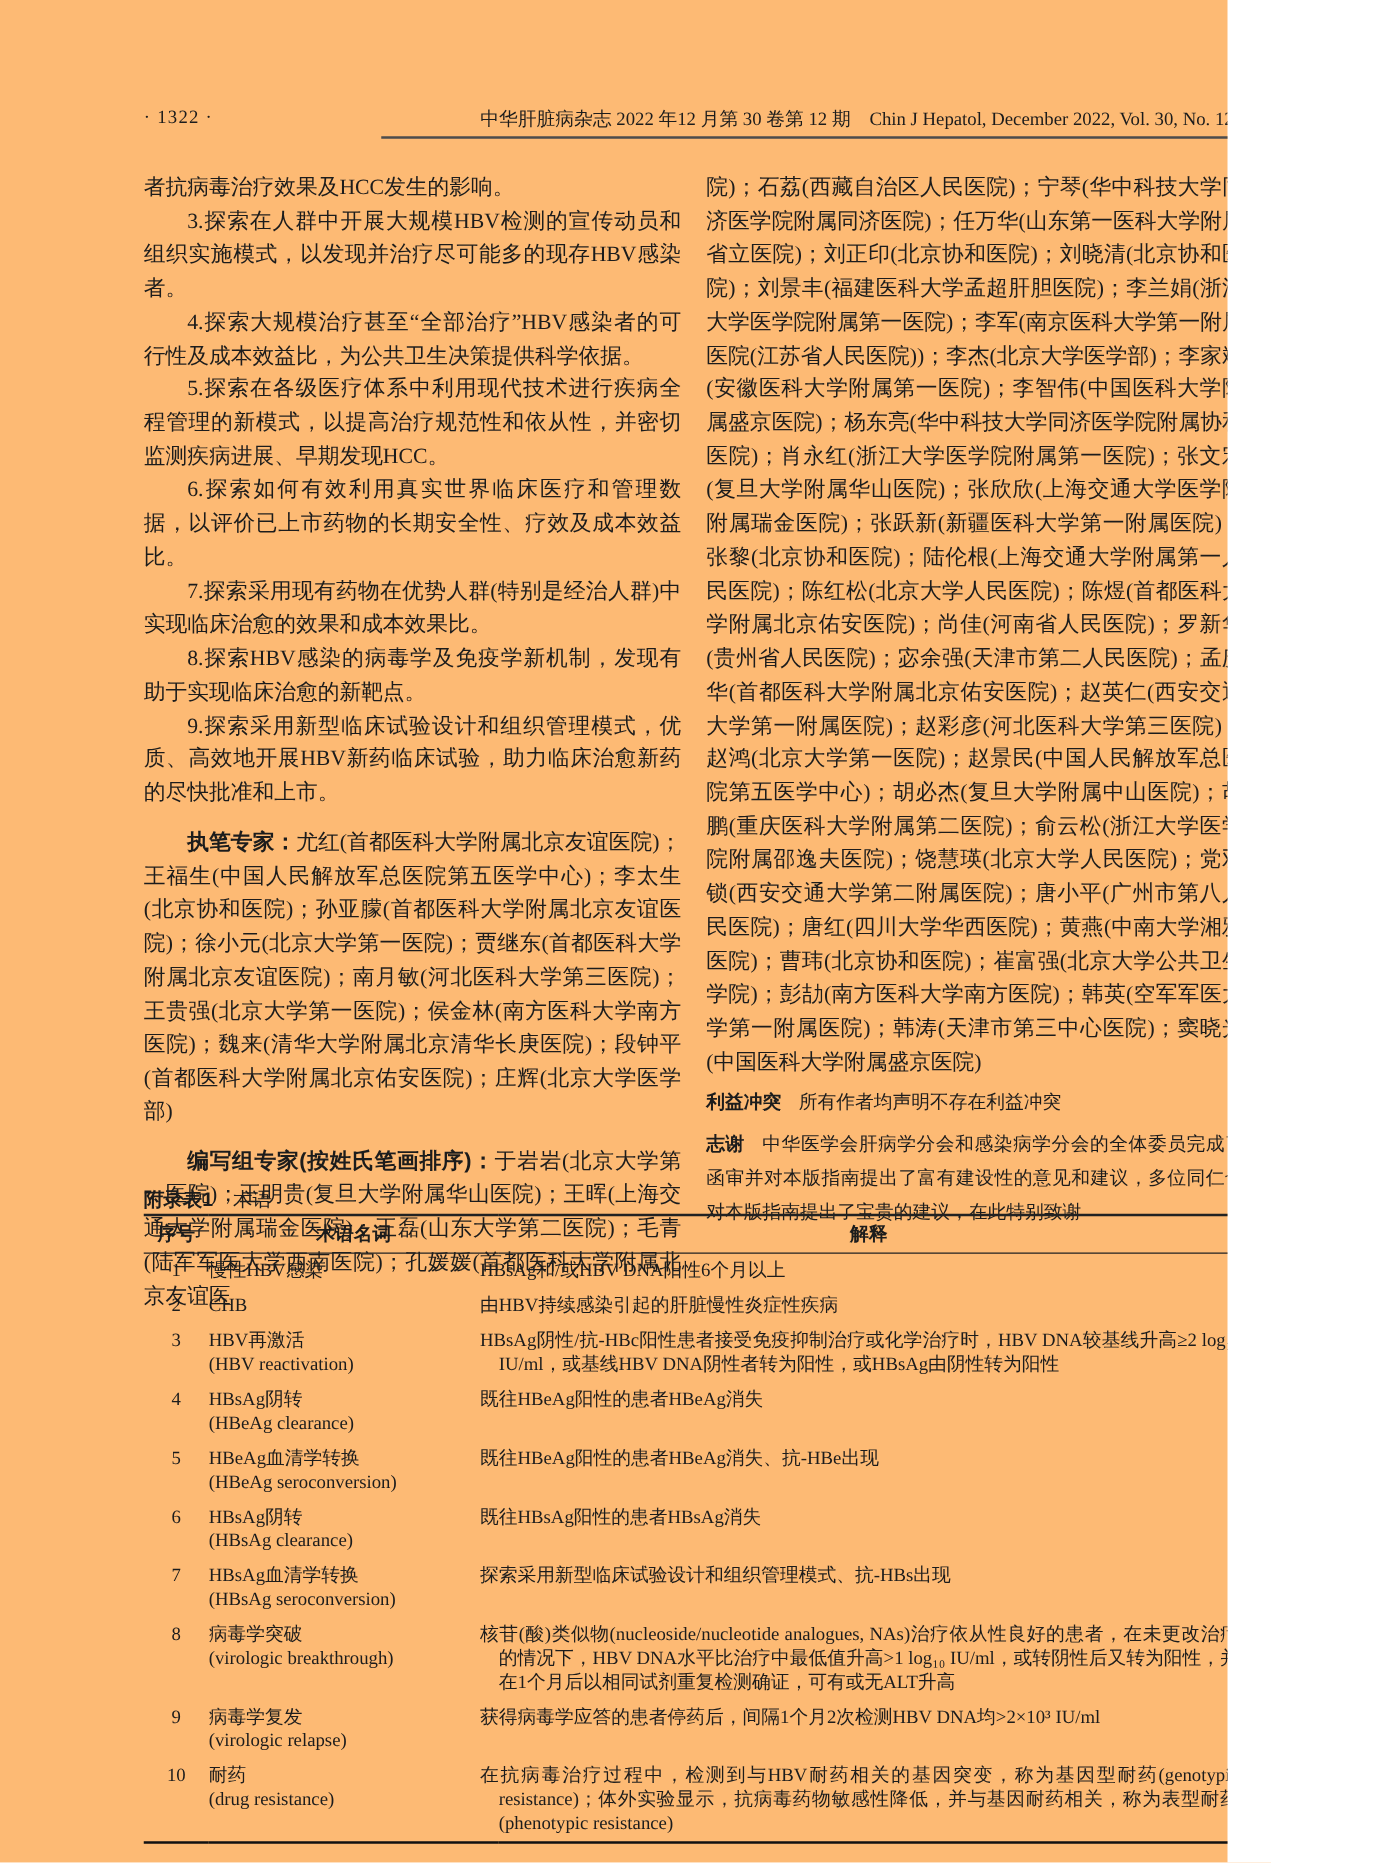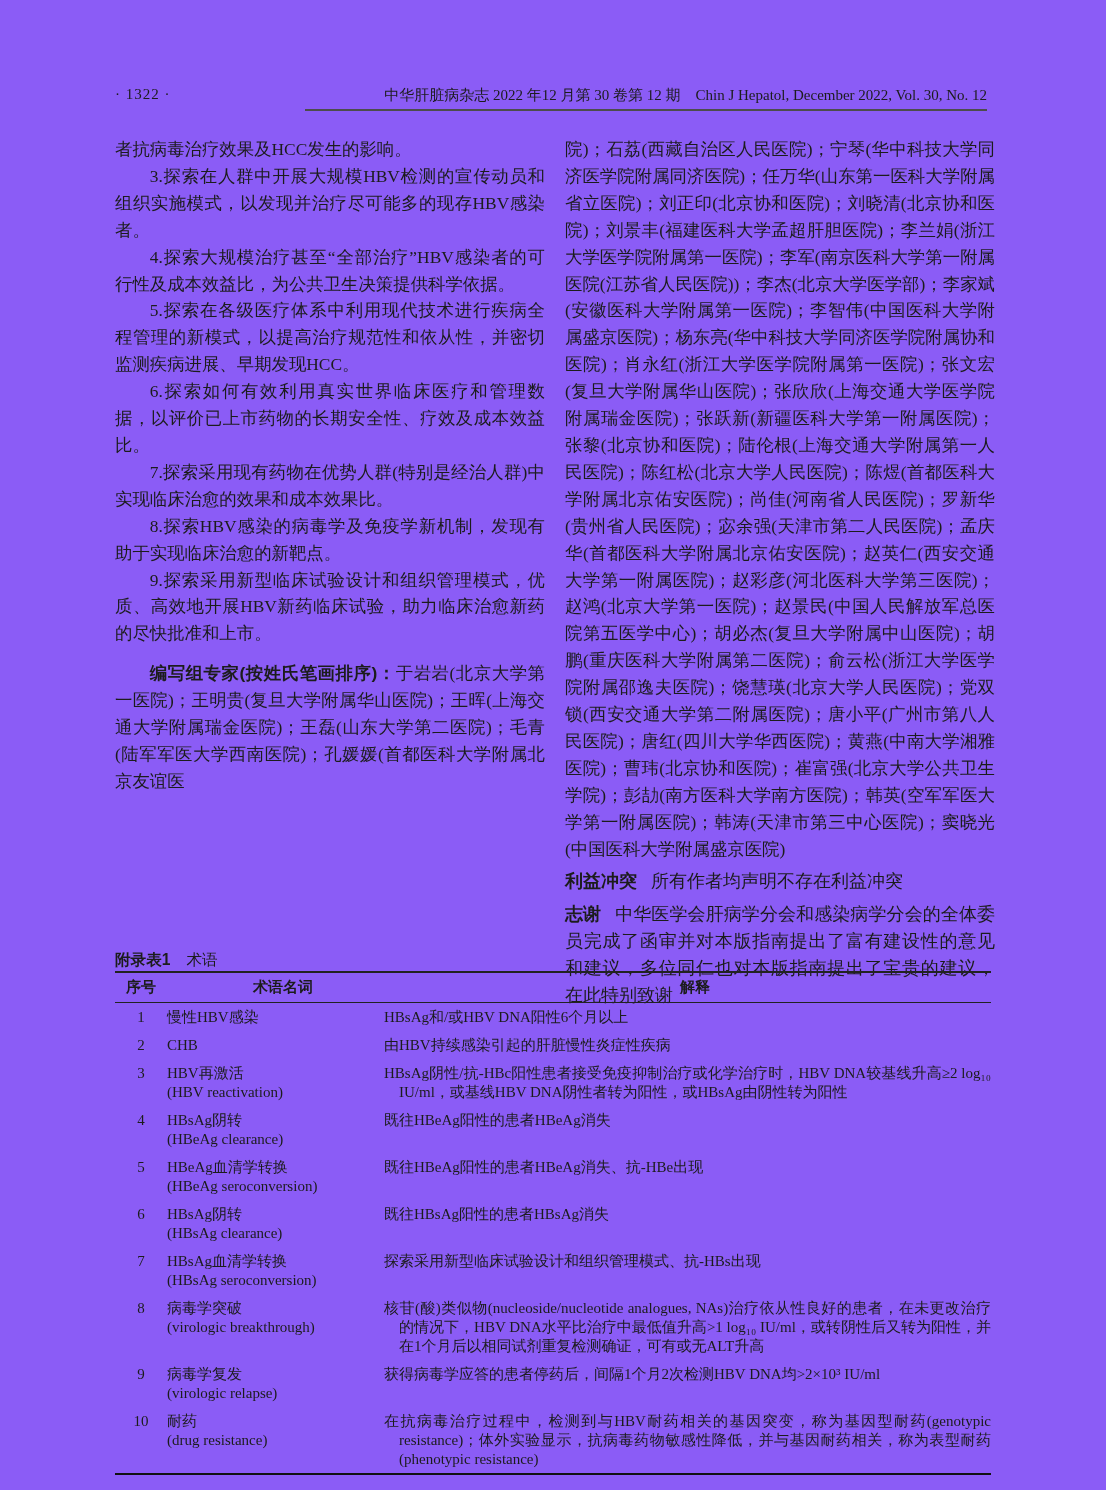--- a/index.html
+++ b/index.html
@@ -1,19 +1,19 @@
 <!DOCTYPE html>
 <html><head>
 <meta charset="utf-8">
 <style>
   html,body{margin:0;padding:0;background:#ffffff;}
   .page{
     position:relative;
-    width:1106px;height:1490px;
-    background:#8b5cf6;
+    width:982px;height:1490px;
+    background:#fdba74;
     color:#1c1c1c;
     font-family:"Liberation Serif","DejaVu Serif",serif;
     overflow:hidden;
   }
   
   .runhead{position:absolute;top:86px;left:0;width:1106px;height:26px;font-size:15px;}
   .pagenum{position:absolute;left:115px;top:0;letter-spacing:1px;}
   .journal{
     position:absolute;left:305px;top:0;width:682px;
     text-align:right;
@@ -33,21 +33,21 @@
     text-align:justify;text-justify:inter-ideograph;
   }
   .para.indent{text-indent:2em;}
   .para.experts{margin-top:13px;}
   .para .label{
     font-family:"Liberation Sans","DejaVu Sans",sans-serif;
     font-weight:bold;
   }
   .smallpara{
     margin:6px 0 0 0;
-    font-size:18px;line-height:27px;
+    font-size:15px;line-height:27px;
     text-align:justify;text-justify:inter-ideograph;
   }
   .smallpara .label{
     font-family:"Liberation Sans","DejaVu Sans",sans-serif;
     font-weight:bold;margin-right:14px;
   }
   
   .appendix{position:absolute;left:115px;top:950px;width:876px;}
   .table-title{
     text-align:left;font-size:15.6px;
@@ -92,20 +92,23 @@
 
     <section class="col">
       <p class="para">者抗病毒治疗效果及HCC发生的影响。</p>
       <p class="para indent">3.探索在人群中开展大规模HBV检测的宣传动员和组织实施模式，以发现并治疗尽可能多的现存HBV感染者。</p>
       <p class="para indent">4.探索大规模治疗甚至“全部治疗”HBV感染者的可行性及成本效益比，为公共卫生决策提供科学依据。</p>
       <p class="para indent">5.探索在各级医疗体系中利用现代技术进行疾病全程管理的新模式，以提高治疗规范性和依从性，并密切监测疾病进展、早期发现HCC。</p>
       <p class="para indent">6.探索如何有效利用真实世界临床医疗和管理数据，以评价已上市药物的长期安全性、疗效及成本效益比。</p>
       <p class="para indent">7.探索采用现有药物在优势人群(特别是经治人群)中实现临床治愈的效果和成本效果比。</p>
       <p class="para indent">8.探索HBV感染的病毒学及免疫学新机制，发现有助于实现临床治愈的新靶点。</p>
       <p class="para indent">9.探索采用新型临床试验设计和组织管理模式，优质、高效地开展HBV新药临床试验，助力临床治愈新药的尽快批准和上市。</p>
+      <p class="para indent experts">
+        <span class="label">执笔专家：</span><span>尤红(首都医科大学附属北京友谊医院)；王福生(中国人民解放军总医院第五医学中心)；李太生(北京协和医院)；孙亚朦(首都医科大学附属北京友谊医院)；徐小元(北京大学第一医院)；贾继东(首都医科大学附属北京友谊医院)；南月敏(河北医科大学第三医院)；王贵强(北京大学第一医院)；侯金林(南方医科大学南方医院)；魏来(清华大学附属北京清华长庚医院)；段钟平(首都医科大学附属北京佑安医院)；庄辉(北京大学医学部)</span>
+      </p>
       <p class="para indent experts">
         <span class="label">编写组专家(按姓氏笔画排序)：</span><span>于岩岩(北京大学第一医院)；王明贵(复旦大学附属华山医院)；王晖(上海交通大学附属瑞金医院)；王磊(山东大学第二医院)；毛青(陆军军医大学西南医院)；孔媛媛(首都医科大学附属北京友谊医</span>
       </p>
     </section>
 
     <section class="col">
       <p class="para">院)；石荔(西藏自治区人民医院)；宁琴(华中科技大学同济医学院附属同济医院)；任万华(山东第一医科大学附属省立医院)；刘正印(北京协和医院)；刘晓清(北京协和医院)；刘景丰(福建医科大学孟超肝胆医院)；李兰娟(浙江大学医学院附属第一医院)；李军(南京医科大学第一附属医院(江苏省人民医院))；李杰(北京大学医学部)；李家斌(安徽医科大学附属第一医院)；李智伟(中国医科大学附属盛京医院)；杨东亮(华中科技大学同济医学院附属协和医院)；肖永红(浙江大学医学院附属第一医院)；张文宏(复旦大学附属华山医院)；张欣欣(上海交通大学医学院附属瑞金医院)；张跃新(新疆医科大学第一附属医院)；张黎(北京协和医院)；陆伦根(上海交通大学附属第一人民医院)；陈红松(北京大学人民医院)；陈煜(首都医科大学附属北京佑安医院)；尚佳(河南省人民医院)；罗新华(贵州省人民医院)；宓余强(天津市第二人民医院)；孟庆华(首都医科大学附属北京佑安医院)；赵英仁(西安交通大学第一附属医院)；赵彩彦(河北医科大学第三医院)；赵鸿(北京大学第一医院)；赵景民(中国人民解放军总医院第五医学中心)；胡必杰(复旦大学附属中山医院)；胡鹏(重庆医科大学附属第二医院)；俞云松(浙江大学医学院附属邵逸夫医院)；饶慧瑛(北京大学人民医院)；党双锁(西安交通大学第二附属医院)；唐小平(广州市第八人民医院)；唐红(四川大学华西医院)；黄燕(中南大学湘雅医院)；曹玮(北京协和医院)；崔富强(北京大学公共卫生学院)；彭劼(南方医科大学南方医院)；韩英(空军军医大学第一附属医院)；韩涛(天津市第三中心医院)；窦晓光(中国医科大学附属盛京医院)</p>
       <p class="smallpara">
         <span class="label">利益冲突</span><span>所有作者均声明不存在利益冲突</span>
       </p>

